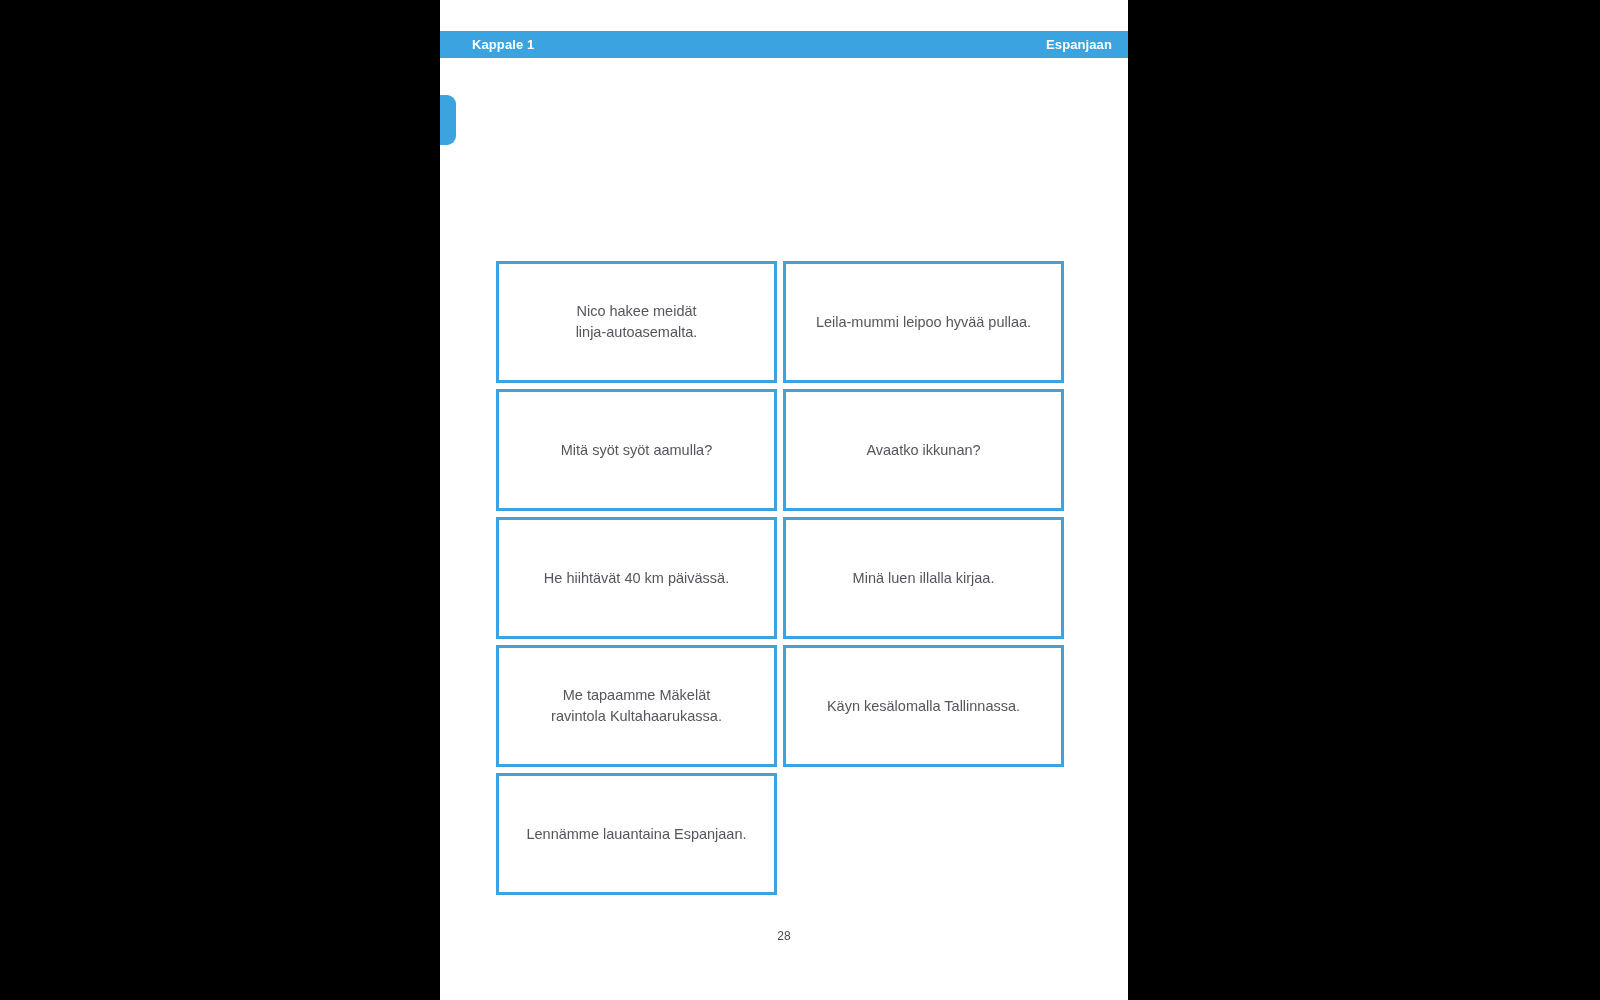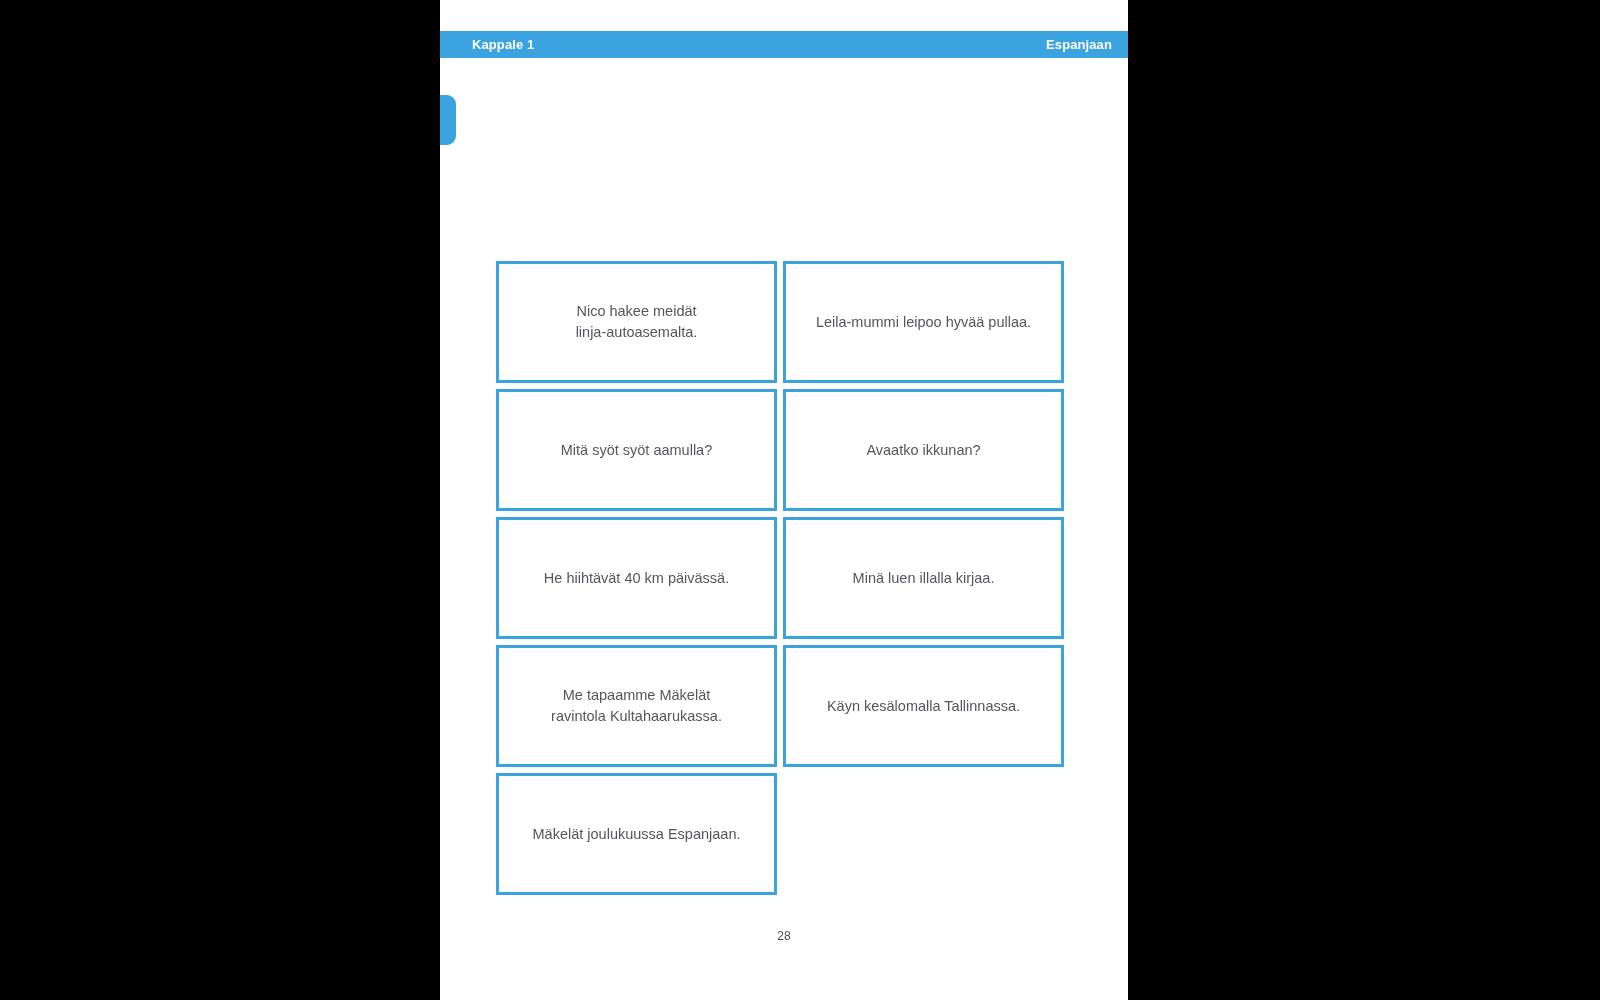--- a/index.html
+++ b/index.html
@@ -143,20 +143,20 @@
         <span class="card-text">Minä luen illalla kirjaa.</span>
       </div>
       <div class="card">
         <span class="card-text">Me tapaamme Mäkelät
 ravintola Kultahaarukassa.</span>
       </div>
       <div class="card">
         <span class="card-text">Käyn kesälomalla Tallinnassa.</span>
       </div>
       <div class="card">
-        <span class="card-text">Mäkelät joulukuussa Espanjaan.</span>
+        <span class="card-text">Lennämme lauantaina Espanjaan.</span>
       </div>
     </div>
 
     <div id="page-number">28</div>
 
   </div>
 </div>
 
 </body></html>

